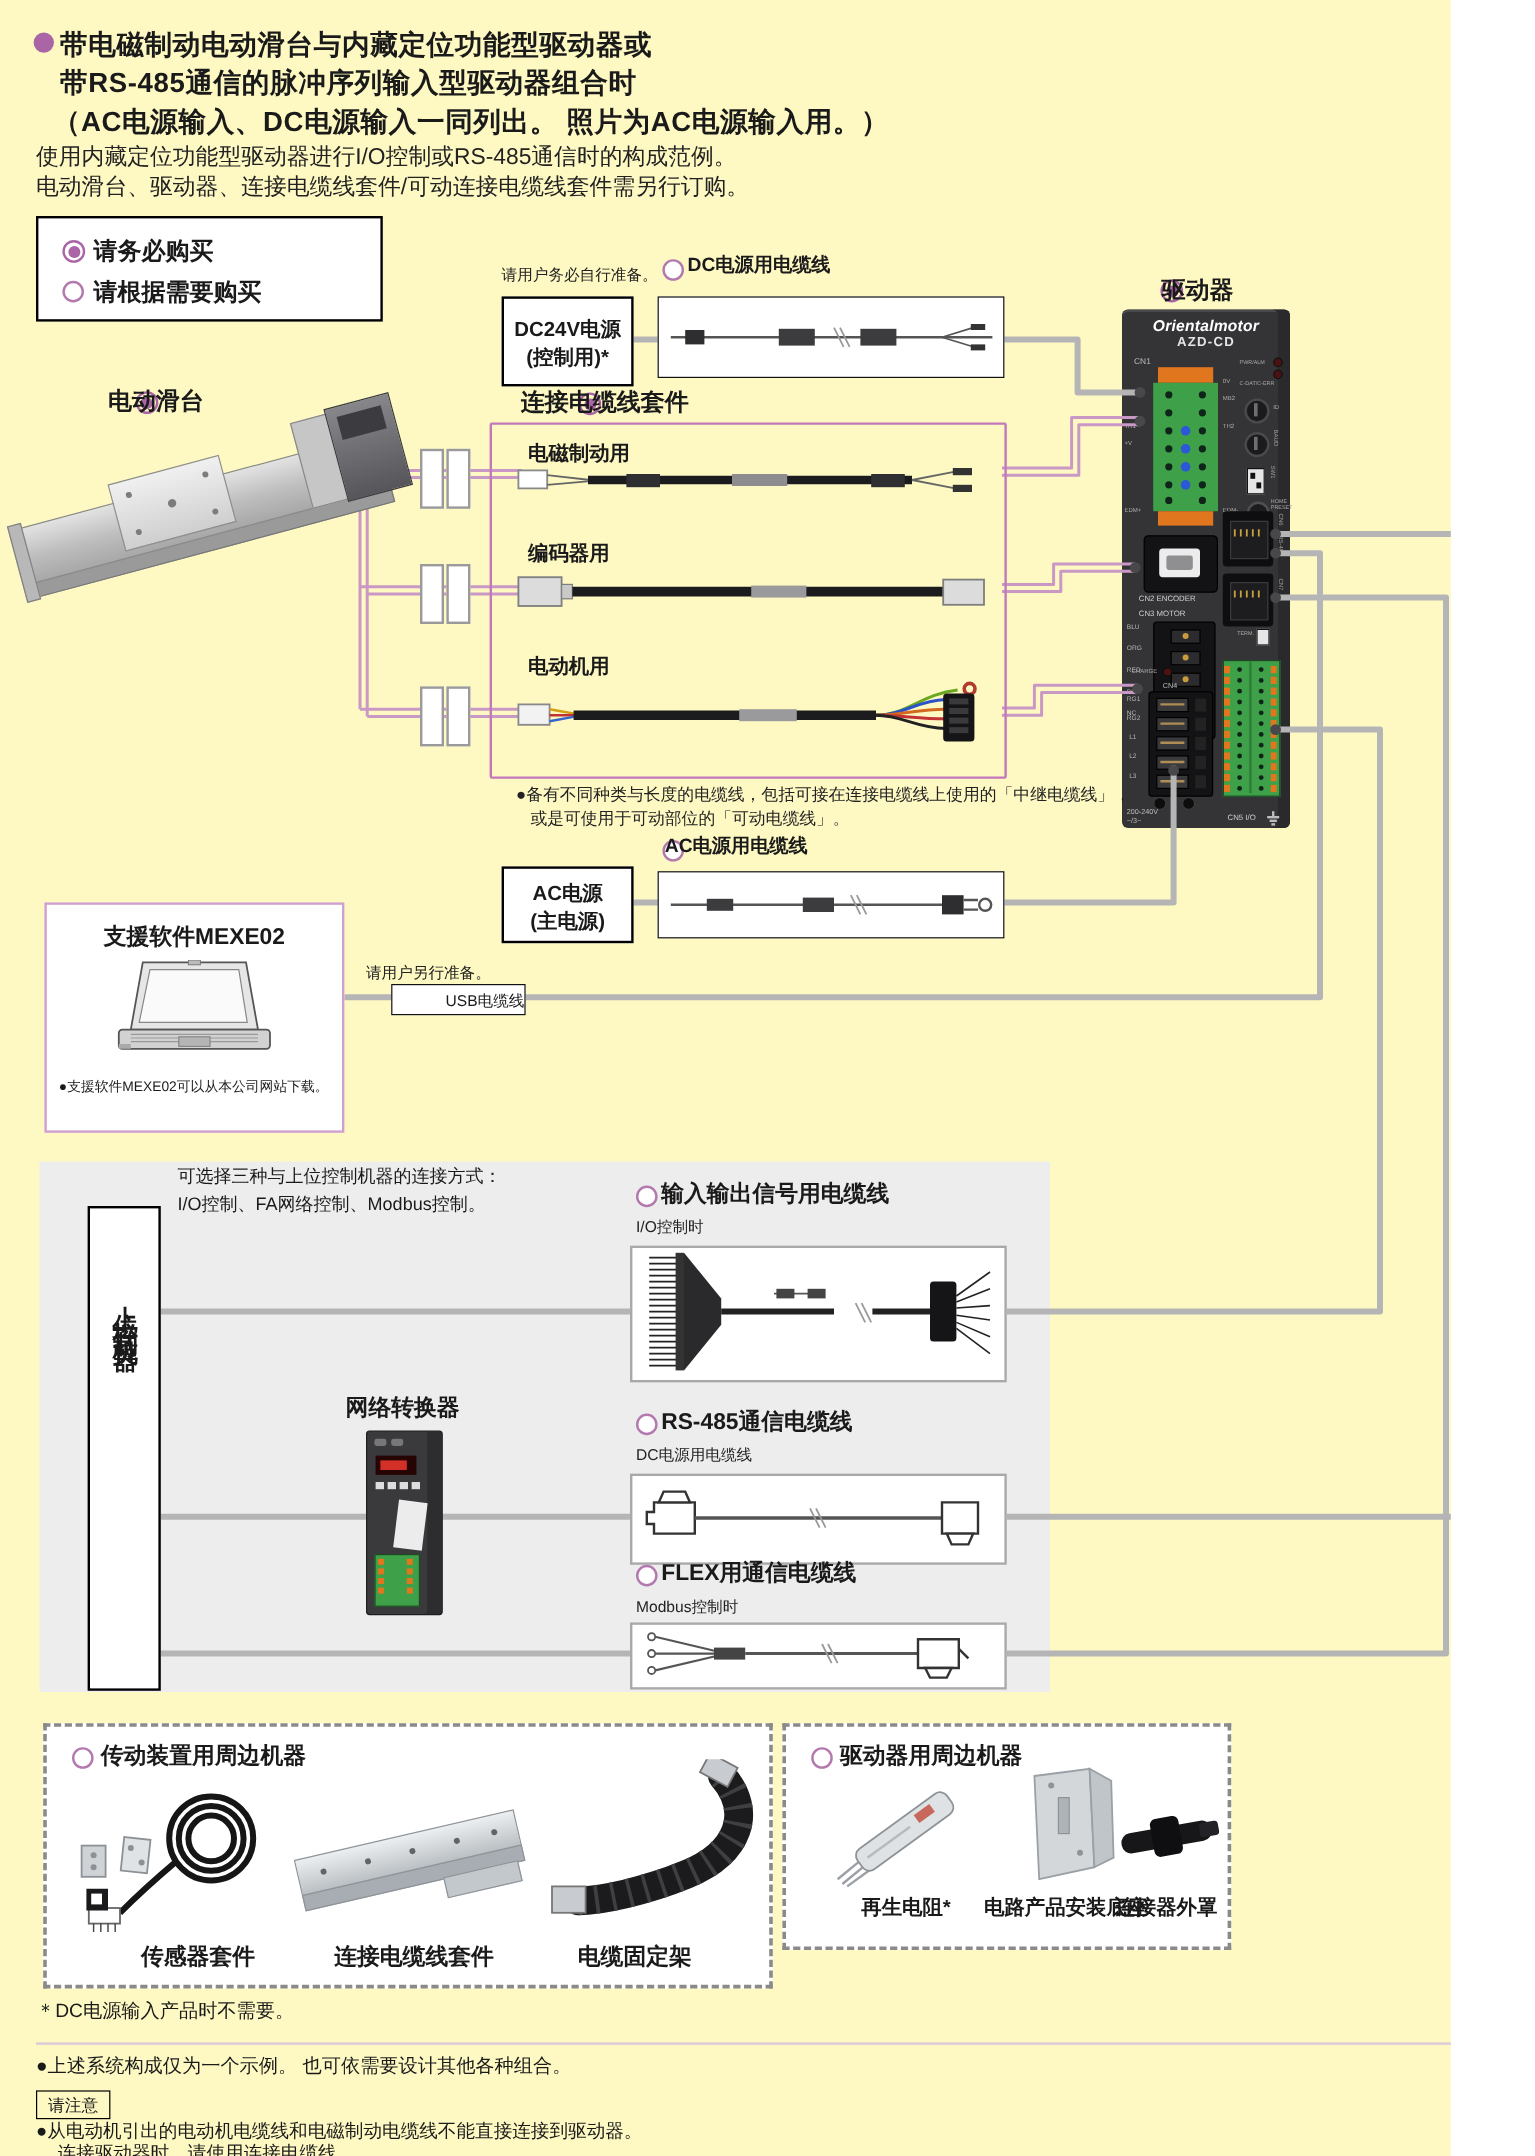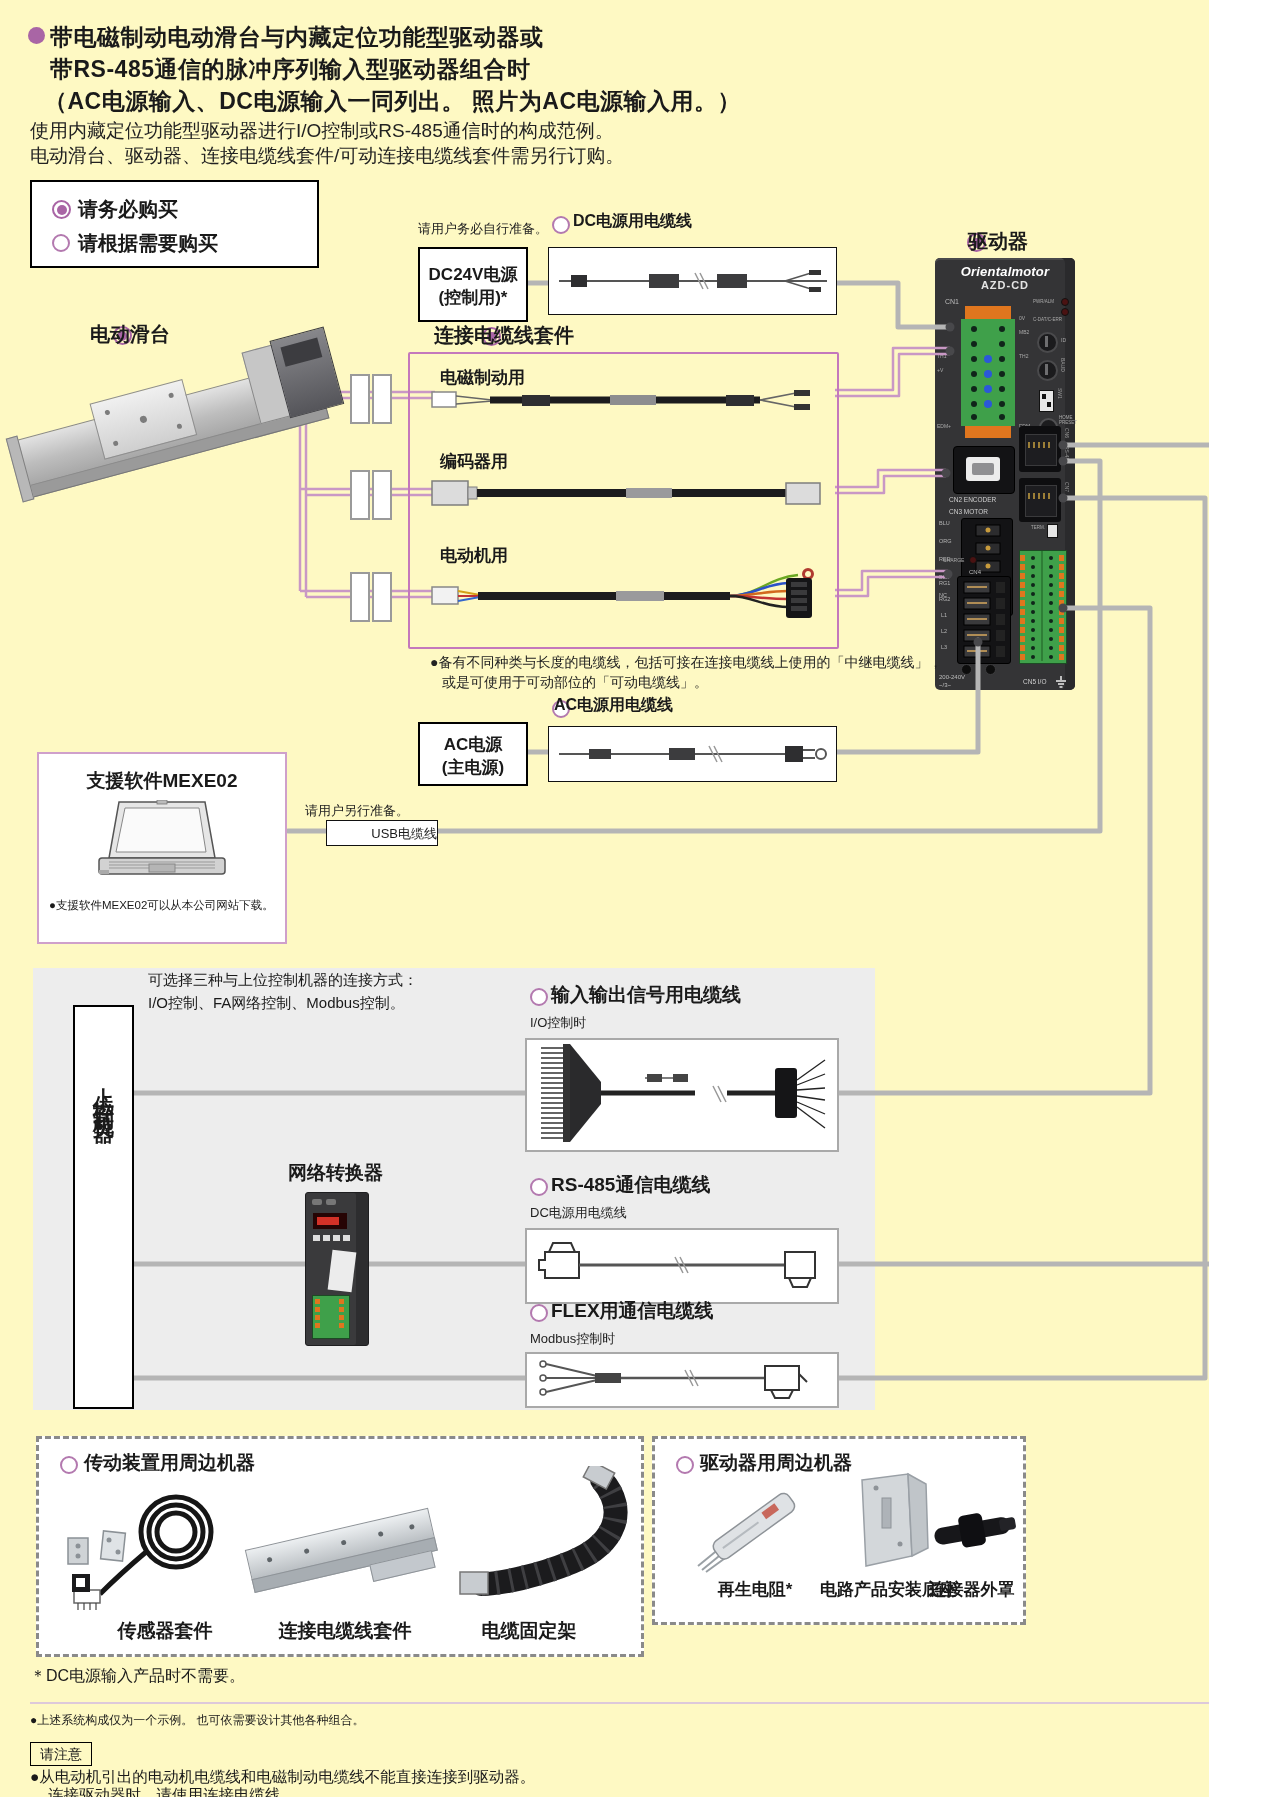--- a/index.html
+++ b/index.html
@@ -696,20 +696,20 @@
       <rect x="72" y="28" width="16" height="12" rx="3" fill="#232327"></rect>
     </g>
   </svg>
   <div class="abs z5 b" style="left:680px;top:1578px;width:150px;text-align:center;font-size:17px">再生电阻*</div>
   <div class="abs z5 b" style="left:808px;top:1578px;width:160px;text-align:center;font-size:17px">电路产品安装底座</div>
   <div class="abs z5 b" style="left:922px;top:1578px;width:100px;text-align:center;font-size:17px">连接器外罩</div>
 
   
   <div class="abs z5" style="left:30px;top:1666px;font-size:16px">＊DC电源输入产品时不需要。</div>
   <div class="abs z5" style="left:30px;top:1702px;width:1218px;height:2px;background:#ddc9da"></div>
-  <div class="abs z5" style="left:30px;top:1712px;font-size:12px">●上述系统构成仅为一个示例。 也可依需要设计其他各种组合。</div>
+  <div class="abs z5" style="left:30px;top:1712px;font-size:16px">●上述系统构成仅为一个示例。 也可依需要设计其他各种组合。</div>
   <div class="abs z5" style="left:30px;top:1742px;width:60px;height:22px;border:1.5px solid #000;text-align:center">
     <span style="font-size:14px;line-height:22px">请注意</span>
   </div>
   <div class="abs z5" style="left:30px;top:1768px;font-size:15.5px;line-height:1.2">●从电动机引出的电动机电缆线和电磁制动电缆线不能直接连接到驱动器。</div>
   <div class="abs z5" style="left:48px;top:1787px;font-size:15.5px;line-height:1">连接驱动器时，请使用连接电缆线。</div>
 
 </div>
 
 </body></html>

